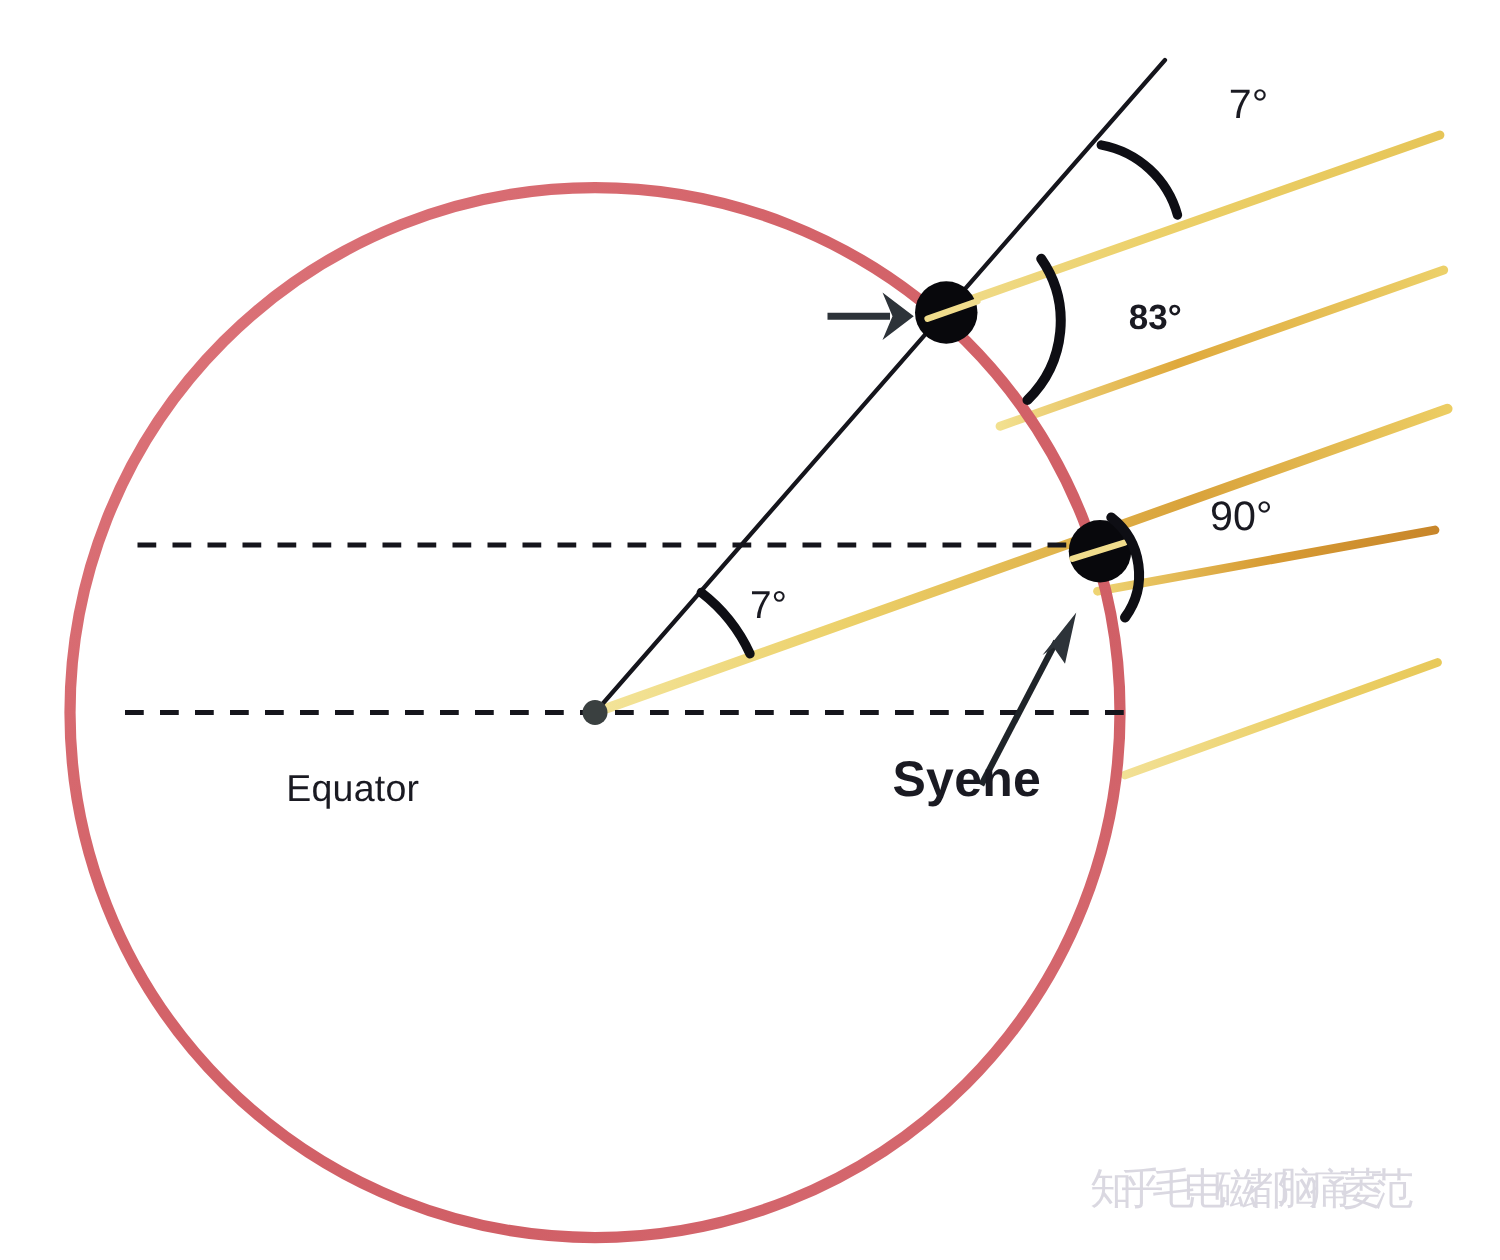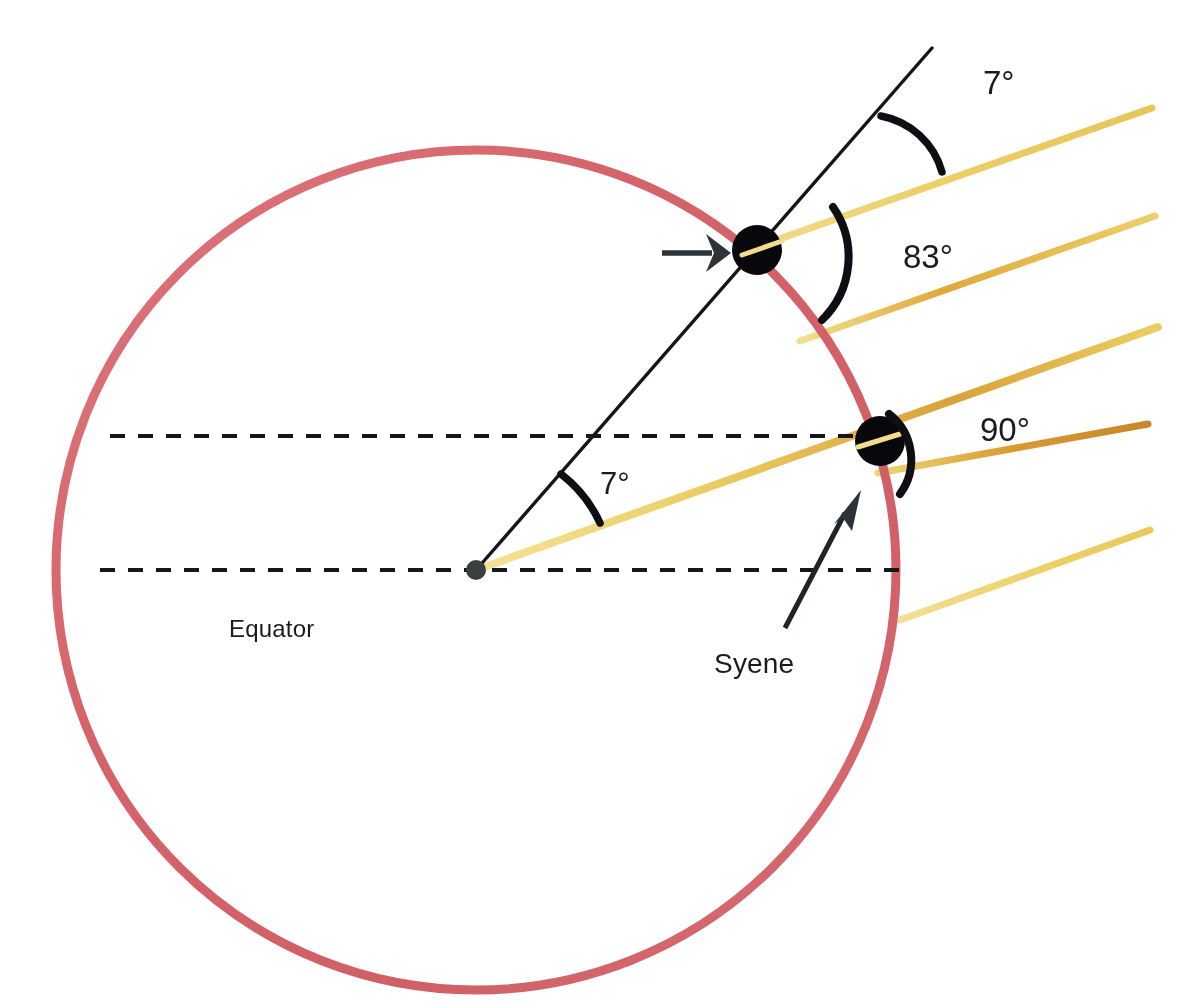--- a/index.html
+++ b/index.html
@@ -27,25 +27,25 @@
   .lbl {
     position: absolute;
     color: #1a1a22;
     font-family: "Liberation Sans", sans-serif;
     white-space: nowrap;
     line-height: 1;
     -webkit-font-smoothing: antialiased;
   }
   .lbl-alexandria { left: 466px; top: 232px; font-size: 33px; letter-spacing: 0.2px; }
   .lbl-tropic     { left: 203px; top: 364px; font-size: 26px; letter-spacing: 0.2px; }
-  .lbl-equator    { left: 229px; top: 617px; font-size: 24px; letter-spacing: 0.2px; }
-  .lbl-syene      { left: 714px; top: 650px; font-size: 28px; letter-spacing: 0.2px; }
+  .lbl-equator    { left: 229px; top: 617px; font-size: 30px; letter-spacing: 0.2px; }
+  .lbl-syene      { left: 714px; top: 604px; font-size: 40px; letter-spacing: 0.2px; font-weight: bold; }
   .lbl-ang-7top   { left: 983px; top: 66px;  font-size: 33px; }
-  .lbl-ang-83     { left: 903px; top: 240px; font-size: 33px; }
-  .lbl-ang-90     { left: 968px; top: 413px; font-size: 33px; margin-left: 12px; }
+  .lbl-ang-83     { left: 903px; top: 240px; font-size: 28px; font-weight: bold; }
+  .lbl-ang-90     { left: 968px; top: 396px; font-size: 33px; }
   .lbl-ang-7ctr   { left: 600px; top: 468px; font-size: 31px; }
 
   .watermark {
     position: absolute;
     left: 872px;
     top: 928px;
     font-size: 34px;
     font-family: "DejaVu Sans", sans-serif;
     color: #b9b6c6;
     opacity: 0.52;
@@ -135,14 +135,15 @@
   </svg>
 
   <div class="lbl lbl-equator">Equator</div>
   <div class="lbl lbl-syene">Syene</div>
 
   <div class="lbl lbl-ang-7top">7°</div>
   <div class="lbl lbl-ang-83">83°</div>
   <div class="lbl lbl-ang-90">90°</div>
   <div class="lbl lbl-ang-7ctr">7°</div>
 
+  <div class="watermark">知乎毛电磁都脑痛萎范</div>
 
 </div>
 
 </body></html>

